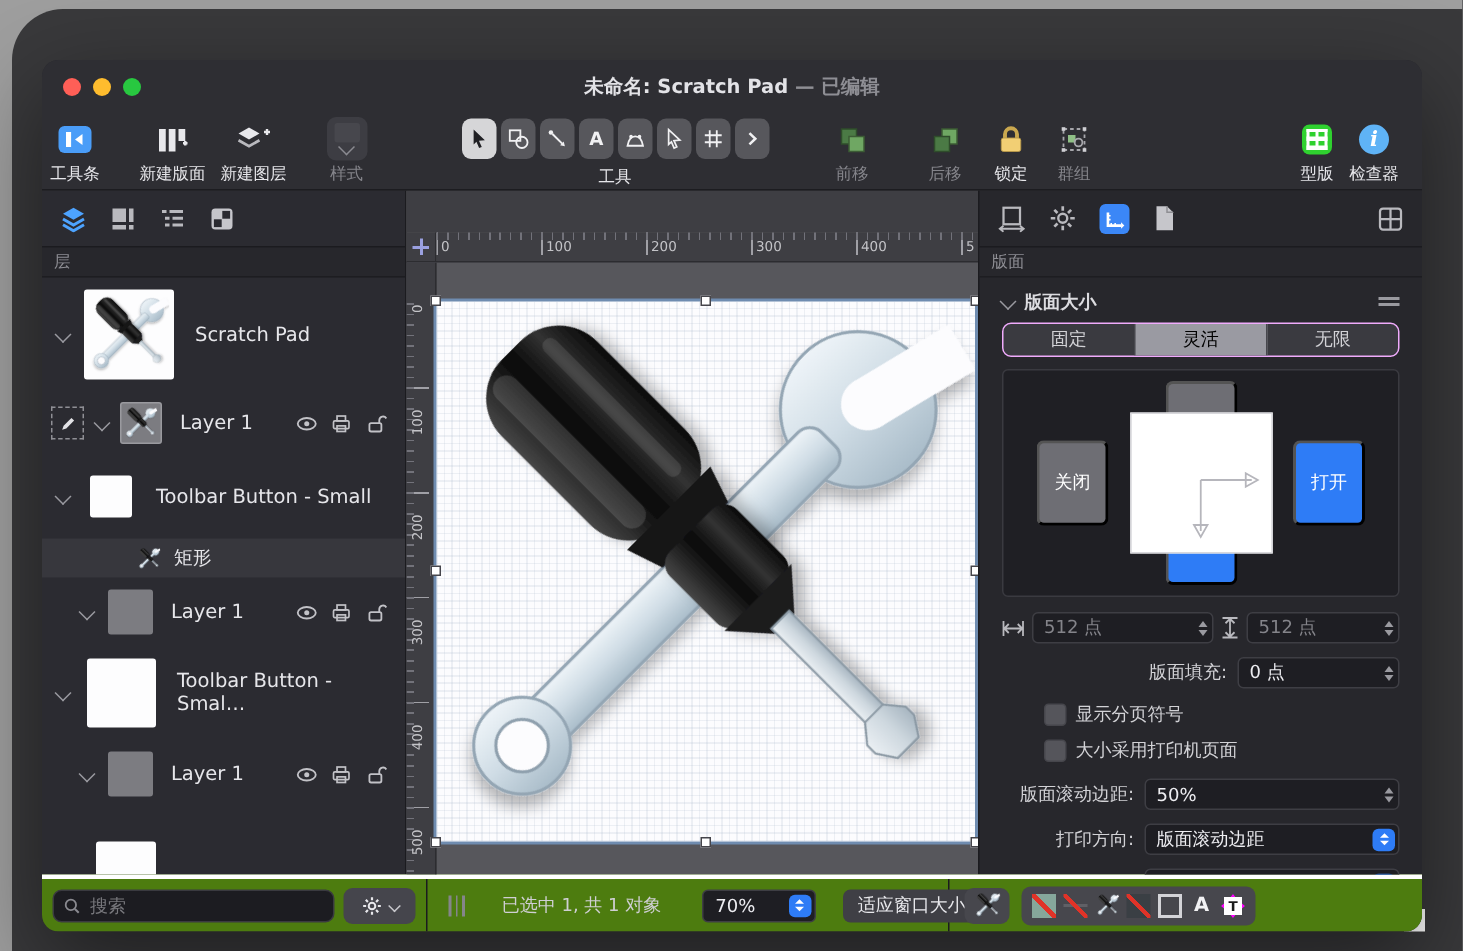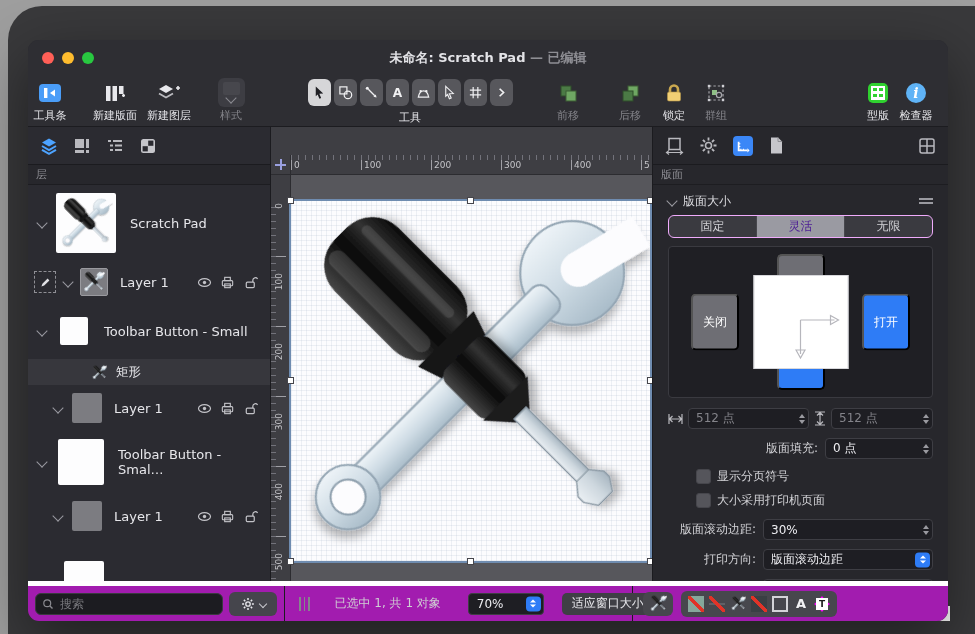--- a/index.html
+++ b/index.html
@@ -67,27 +67,27 @@
   .vruler span{position:absolute;left:3px;font-size:9px;color:#c4c4c8;writing-mode:vertical-rl;transform:rotate(180deg)}
   .stage{flex:1;position:relative}
   .artboard{position:absolute;left:0;top:26px;width:359px;height:360px;background:#fcfcfe;
     box-shadow:0 0 0 2px #6f8cb0;
     background-image:repeating-linear-gradient(0deg,rgba(165,180,200,.18) 0 1px,transparent 1px 5px),
                      repeating-linear-gradient(90deg,rgba(165,180,200,.18) 0 1px,transparent 1px 5px)}
   .handle{position:absolute;width:7px;height:7px;background:#fff;border:1px solid #45454b;box-sizing:border-box}
   
   .right-panel{width:295px;flex:none;border-left:1px solid #1b1b1f;background:#27272c;display:flex;flex-direction:column;color:#d6d6da}
   .rp-body{flex:1;padding:4px 15px 0 15px;font-size:12px;overflow:hidden}
-  .size-header{display:flex;align-items:center;height:24px;gap:7px;color:#dcdce0;font-weight:normal;font-size:12px}
+  .size-header{display:flex;align-items:center;height:24px;gap:7px;color:#dcdce0;font-weight:bold;font-size:12px}
   .hamb{margin-left:auto;display:flex;flex-direction:column;gap:2.5px}
   .hamb i{width:14px;height:1.5px;background:#9a9aa0;display:block}
   .segmented{display:flex;height:21px;background:#3a3a40;border:1px solid #f0abfc;border-radius:6px;overflow:hidden;margin-top:2px}
   .seg{flex:1;display:flex;align-items:center;justify-content:center;font-size:12px;color:#d2d2d6;border-right:1px solid #47474d}
   .seg:last-child{border-right:none}
-  .seg.sel{background:#9a9aa2;color:#4c1d95}
+  .seg.sel{background:#9a9aa2;color:#000000}
   .diagram{height:150px;margin-top:8px;background:#1f1f24;border:1px solid #3a3a40;border-radius:4px;position:relative}
   .diag-square{position:absolute;left:50%;top:28px;transform:translateX(-50%);width:93px;height:92px;background:#fff;border:1px solid #d8d8dc}
   .diag-btn{position:absolute;font-size:12px;color:#fff;padding:18px 10px;border-radius:5px;white-space:nowrap}
   .diag-btn.gray{background:#6e6e74}
   .diag-btn.blue{background:#2e7cf6}
   .field{height:19px;background:#1e1e23;border:1px solid #3e3e44;border-radius:4px;display:flex;align-items:center;
          padding-left:7px;font-size:12px;color:#ededf1;position:relative}
   .field.dim{color:#84848a}
   .stepper{margin-left:auto;margin-right:3px;display:flex;flex-direction:column;gap:2px;align-items:center}
   .tri-up{width:0;height:0;border-left:3.5px solid transparent;border-right:3.5px solid transparent;border-bottom:4.5px solid #9a9aa0}
@@ -95,21 +95,21 @@
   .popup-cap{position:absolute;right:2px;top:50%;transform:translateY(-50%);width:15px;height:15px;background:#2e7cf6;border-radius:4px;
              display:flex;flex-direction:column;align-items:center;justify-content:center;gap:1.5px}
   .popup-cap .tri-up{border-bottom-color:#fff;border-left-width:3px;border-right-width:3px;border-bottom-width:3.6px}
   .popup-cap .tri-down{border-top-color:#fff;border-left-width:3px;border-right-width:3px;border-top-width:3.6px}
   .dim-row{display:flex;align-items:center;gap:5px;margin-top:10px;color:#b9b9be}
   .form-row{display:flex;align-items:center;margin-top:9px}
   .form-label{flex:none;text-align:right;color:#d2d2d6}
   .check-row{display:flex;align-items:center;gap:6px;margin-top:9px;padding-left:28px;color:#d2d2d6}
   .checkbox{width:13px;height:13px;background:#55555b;border:1px solid #46464c;border-radius:3px;flex:none}
   
-  .bottombar{height:35px;flex:none;border-top:5px solid #ffffff;background:#a21caf;display:flex}
+  .bottombar{height:35px;flex:none;border-top:3px solid #ffffff;background:#4d7c0f;display:flex}
   .bb-left{width:242px;flex:none;border-right:1px solid #1b1b1f;display:flex;align-items:center;padding:0 7px;gap:6px}
   .bb-center{flex:1;min-width:0;border-right:1px solid #1b1b1f;display:flex;align-items:center;padding:0 8px;gap:9px}
   .bb-right{width:295px;flex:none;display:flex;align-items:center;padding:0 10px;gap:8px}
   .searchwrap{flex:1;position:relative}
   .searchwrap input{width:100%;box-sizing:border-box;height:22px;background:#1c1c21;border:1px solid #3a3a40;border-radius:6px;
       color:#ddd;font-size:12px;padding:0 6px 0 24px;outline:none;font-family:inherit}
   .searchwrap input::placeholder{color:#77777c}
   .searchwrap .mag{position:absolute;left:7px;top:5px;color:#8a8a90}
   .gearbtn{width:48px;height:24px;background:#45454c;border-radius:6px;display:flex;align-items:center;justify-content:center;gap:5px;
            color:#e8e8ec;font-size:13px;flex:none}
@@ -673,21 +673,21 @@
           <span>显示分页符号</span>
         </div>
         <div class="check-row" style="margin-top:7px">
           <span class="checkbox"></span>
           <span>大小采用打印机页面</span>
         </div>
 
         <div class="form-row" style="margin-top:10px">
           <span class="form-label" style="width:88px">版面滚动边距:</span>
           <div class="field" style="flex:1;margin-left:7px">
-            <span>30%</span>
+            <span>50%</span>
             <span class="stepper">
                 <i class="tri-up"></i>
                 <i class="tri-down"></i>
               </span>
           </div>
         </div>
 
         <div class="form-row">
           <span class="form-label" style="width:88px">打印方向:</span>
           <div class="field" style="flex:1;margin-left:7px">

